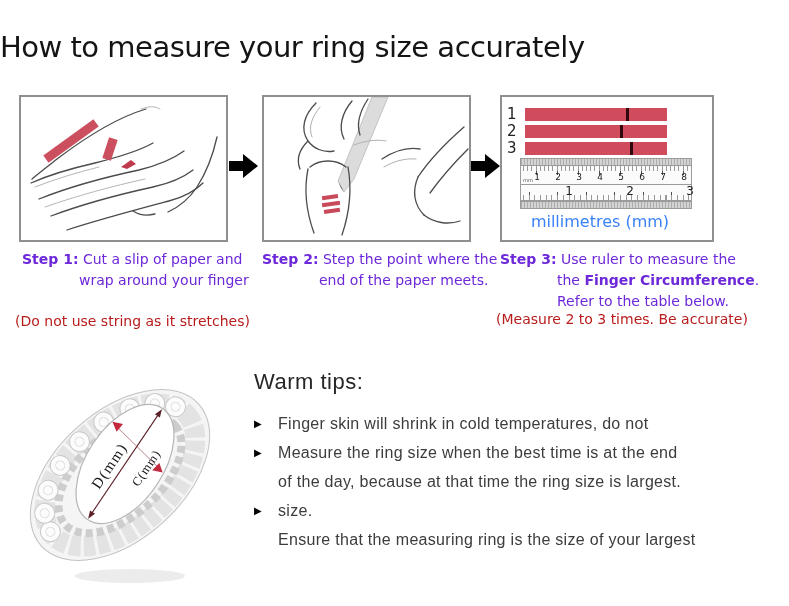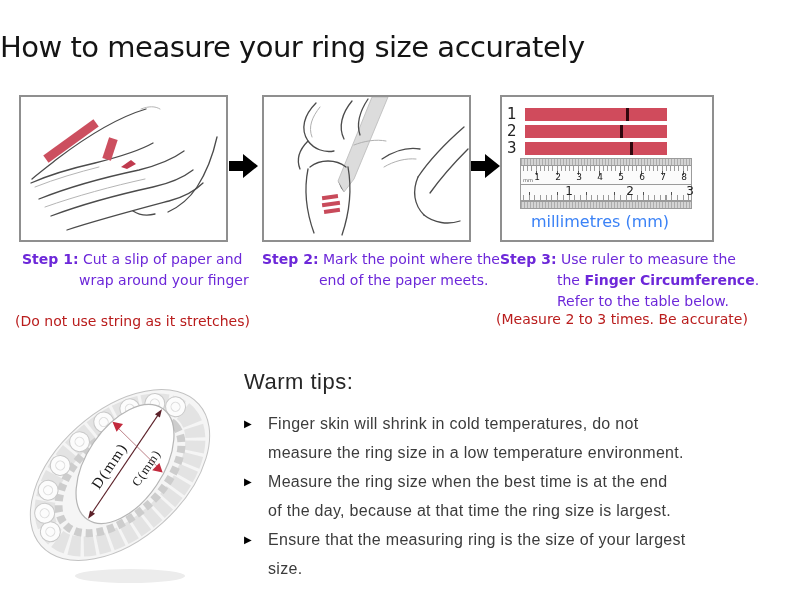--- a/index.html
+++ b/index.html
@@ -65,21 +65,21 @@
   .note{position:absolute;font-size:14px;color:#b91c1c;}
   .note1{left:15px;top:313px;}
   .note3{left:496px;top:311px;}
 
   
   .ring-svg{position:absolute;left:0;top:364px;}
   .ring-label-d{font-family:"Liberation Serif",serif;font-size:15px;letter-spacing:1.5px;fill:#151515;}
   .ring-label-c{font-family:"Liberation Serif",serif;font-size:12.5px;letter-spacing:1px;fill:#151515;}
 
   
-  .tips{position:absolute;left:244px;top:369px;width:525px;}
+  .tips{position:absolute;left:254px;top:369px;width:525px;}
   .tips-heading{font-family:"Liberation Sans",sans-serif;font-size:22px;font-weight:400;
       color:#262626;letter-spacing:0.5px;}
   .tip{position:relative;padding-left:24px;margin-top:0;
       font-family:"Liberation Sans",sans-serif;font-size:16px;line-height:29px;
       color:#3c3c3c;letter-spacing:0.3px;}
   .tips-list{margin-top:14px;}
   .tip-bullet{position:absolute;left:0;top:0;font-size:10px;line-height:29px;color:#000;}
 
   .sketch{stroke-linecap:round;fill:none;}
 </style>
@@ -200,21 +200,21 @@
       <div class="ruler-edge"></div>
     </div>
     <div class="ruler-caption">millimetres (mm)</div>
   </div>
 
   <div class="cap cap1">
     <div><span class="step-label">Step 1:</span> <span>Cut a slip of paper and</span></div>
     <div class="indent">wrap around your finger</div>
   </div>
   <div class="cap cap2">
-    <div><span class="step-label">Step 2:</span> <span>Mark the point where the</span></div>
+    <div><span class="step-label">Step 2:</span> <span>Step the point where the</span></div>
     <div class="indent">end of the paper meets.</div>
   </div>
   <div class="cap cap3">
     <div><span class="step-label">Step 3:</span> <span>Use ruler to measure the</span></div>
     <div class="indent"><span>the </span><span class="bold">Finger Circumference</span><span>.</span></div>
     <div class="indent">Refer to the table below.</div>
   </div>
 
   <div class="note note1">(Do not use string as it stretches)</div>
   <div class="note note3">(Measure 2 to 3 times. Be accurate)</div>
@@ -258,28 +258,27 @@
       <polygon points="14,36 10,26 20,28" fill="#c2293c"></polygon>
     </g>
   </svg>
 
   <div class="tips">
     <div class="tips-heading">Warm tips:</div>
     <div class="tips-list">
       <div class="tip">
         <span class="tip-bullet">▶</span>
         <div>Finger skin will shrink in cold temperatures, do not</div>
-        <div>measure the ring size in a low temperature environment.</div>
       </div>
       <div class="tip">
         <span class="tip-bullet">▶</span>
         <div>Measure the ring size when the best time is at the end</div>
         <div>of the day, because at that time the ring size is largest.</div>
       </div>
       <div class="tip">
         <span class="tip-bullet">▶</span>
+        <div>size.</div>
         <div>Ensure that the measuring ring is the size of your largest</div>
-        <div>size.</div>
       </div>
     </div>
   </div>
 
 </div>
 
 </body></html>

